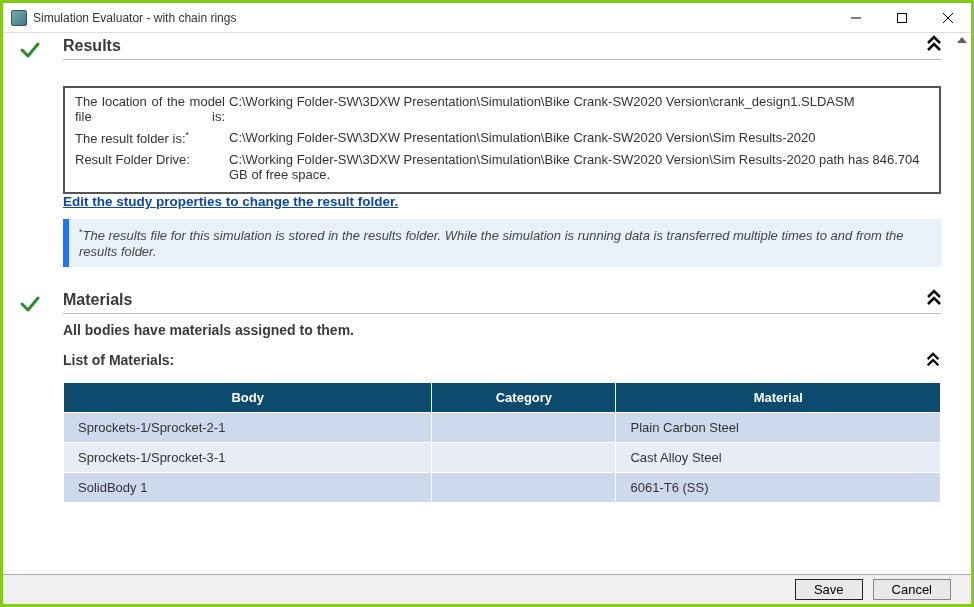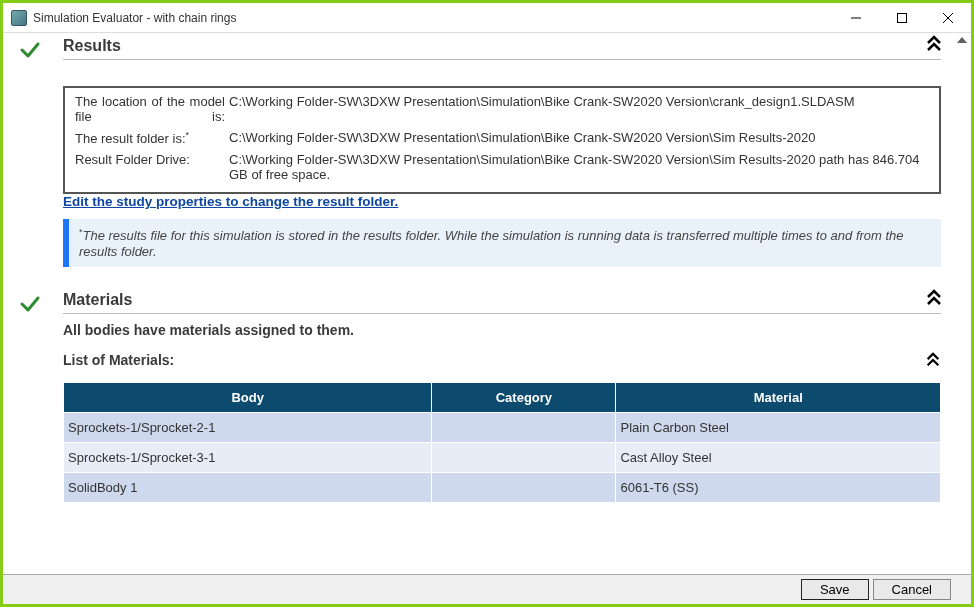--- a/index.html
+++ b/index.html
@@ -39,25 +39,25 @@
 
   .note { background: #e9f2fb; border-left: 6px solid #1a76ff; padding: 8px 10px; margin-top: 10px; font-style: italic; color: #444; font-size: 13px; }
 
   .sub-title { font-weight: 600; font-size: 14px; color: #3a3a3a; margin: 8px 0 14px 0; }
   .sub-header { font-weight: 600; font-size: 14px; color: #3a3a3a; margin: 18px 0 8px 0; }
   .sub-row { display: flex; align-items: flex-start; }
   .sub-row .collapse-sm { margin-left: auto; font-size: 16px; font-weight: bold; cursor: pointer; }
 
   table.mat { width: 100%; border-collapse: collapse; font-size: 13px; }
   table.mat th { background: #0c4a6e; color: #fff; font-weight: 600; padding: 7px 18px; text-align: center; border: 1px solid #fff; }
-  table.mat td { padding: 7px 4px; border: 1px solid #fff; color: #333; }
+  table.mat td { padding: 7px 14px; border: 1px solid #fff; color: #333; }
   table.mat tr:nth-child(odd) td { background: #cfd9ee; }
   table.mat tr:nth-child(even) td { background: #e8ecf6; }
 
-  .footer { height: 30px; border-top: 1px solid #aaa; background: #f0f0f0; display: flex; justify-content: flex-end; align-items: center; gap: 4px; padding: 0 20px; }
+  .footer { height: 30px; border-top: 1px solid #aaa; background: #f0f0f0; display: flex; justify-content: flex-end; align-items: center; gap: 10px; padding: 0 20px; }
   .btn { border: 1px solid #888; background: #e9e9e9; padding: 2px 18px; font-size: 13px; cursor: pointer; }
   .btn.primary { border: 1px solid #222; }
 
   .scroll-up { position: absolute; right: 6px; top: 34px; font-size: 11px; color: #555; }
 </style>
 </head>
 <body>
 
 <div class="window">
 

